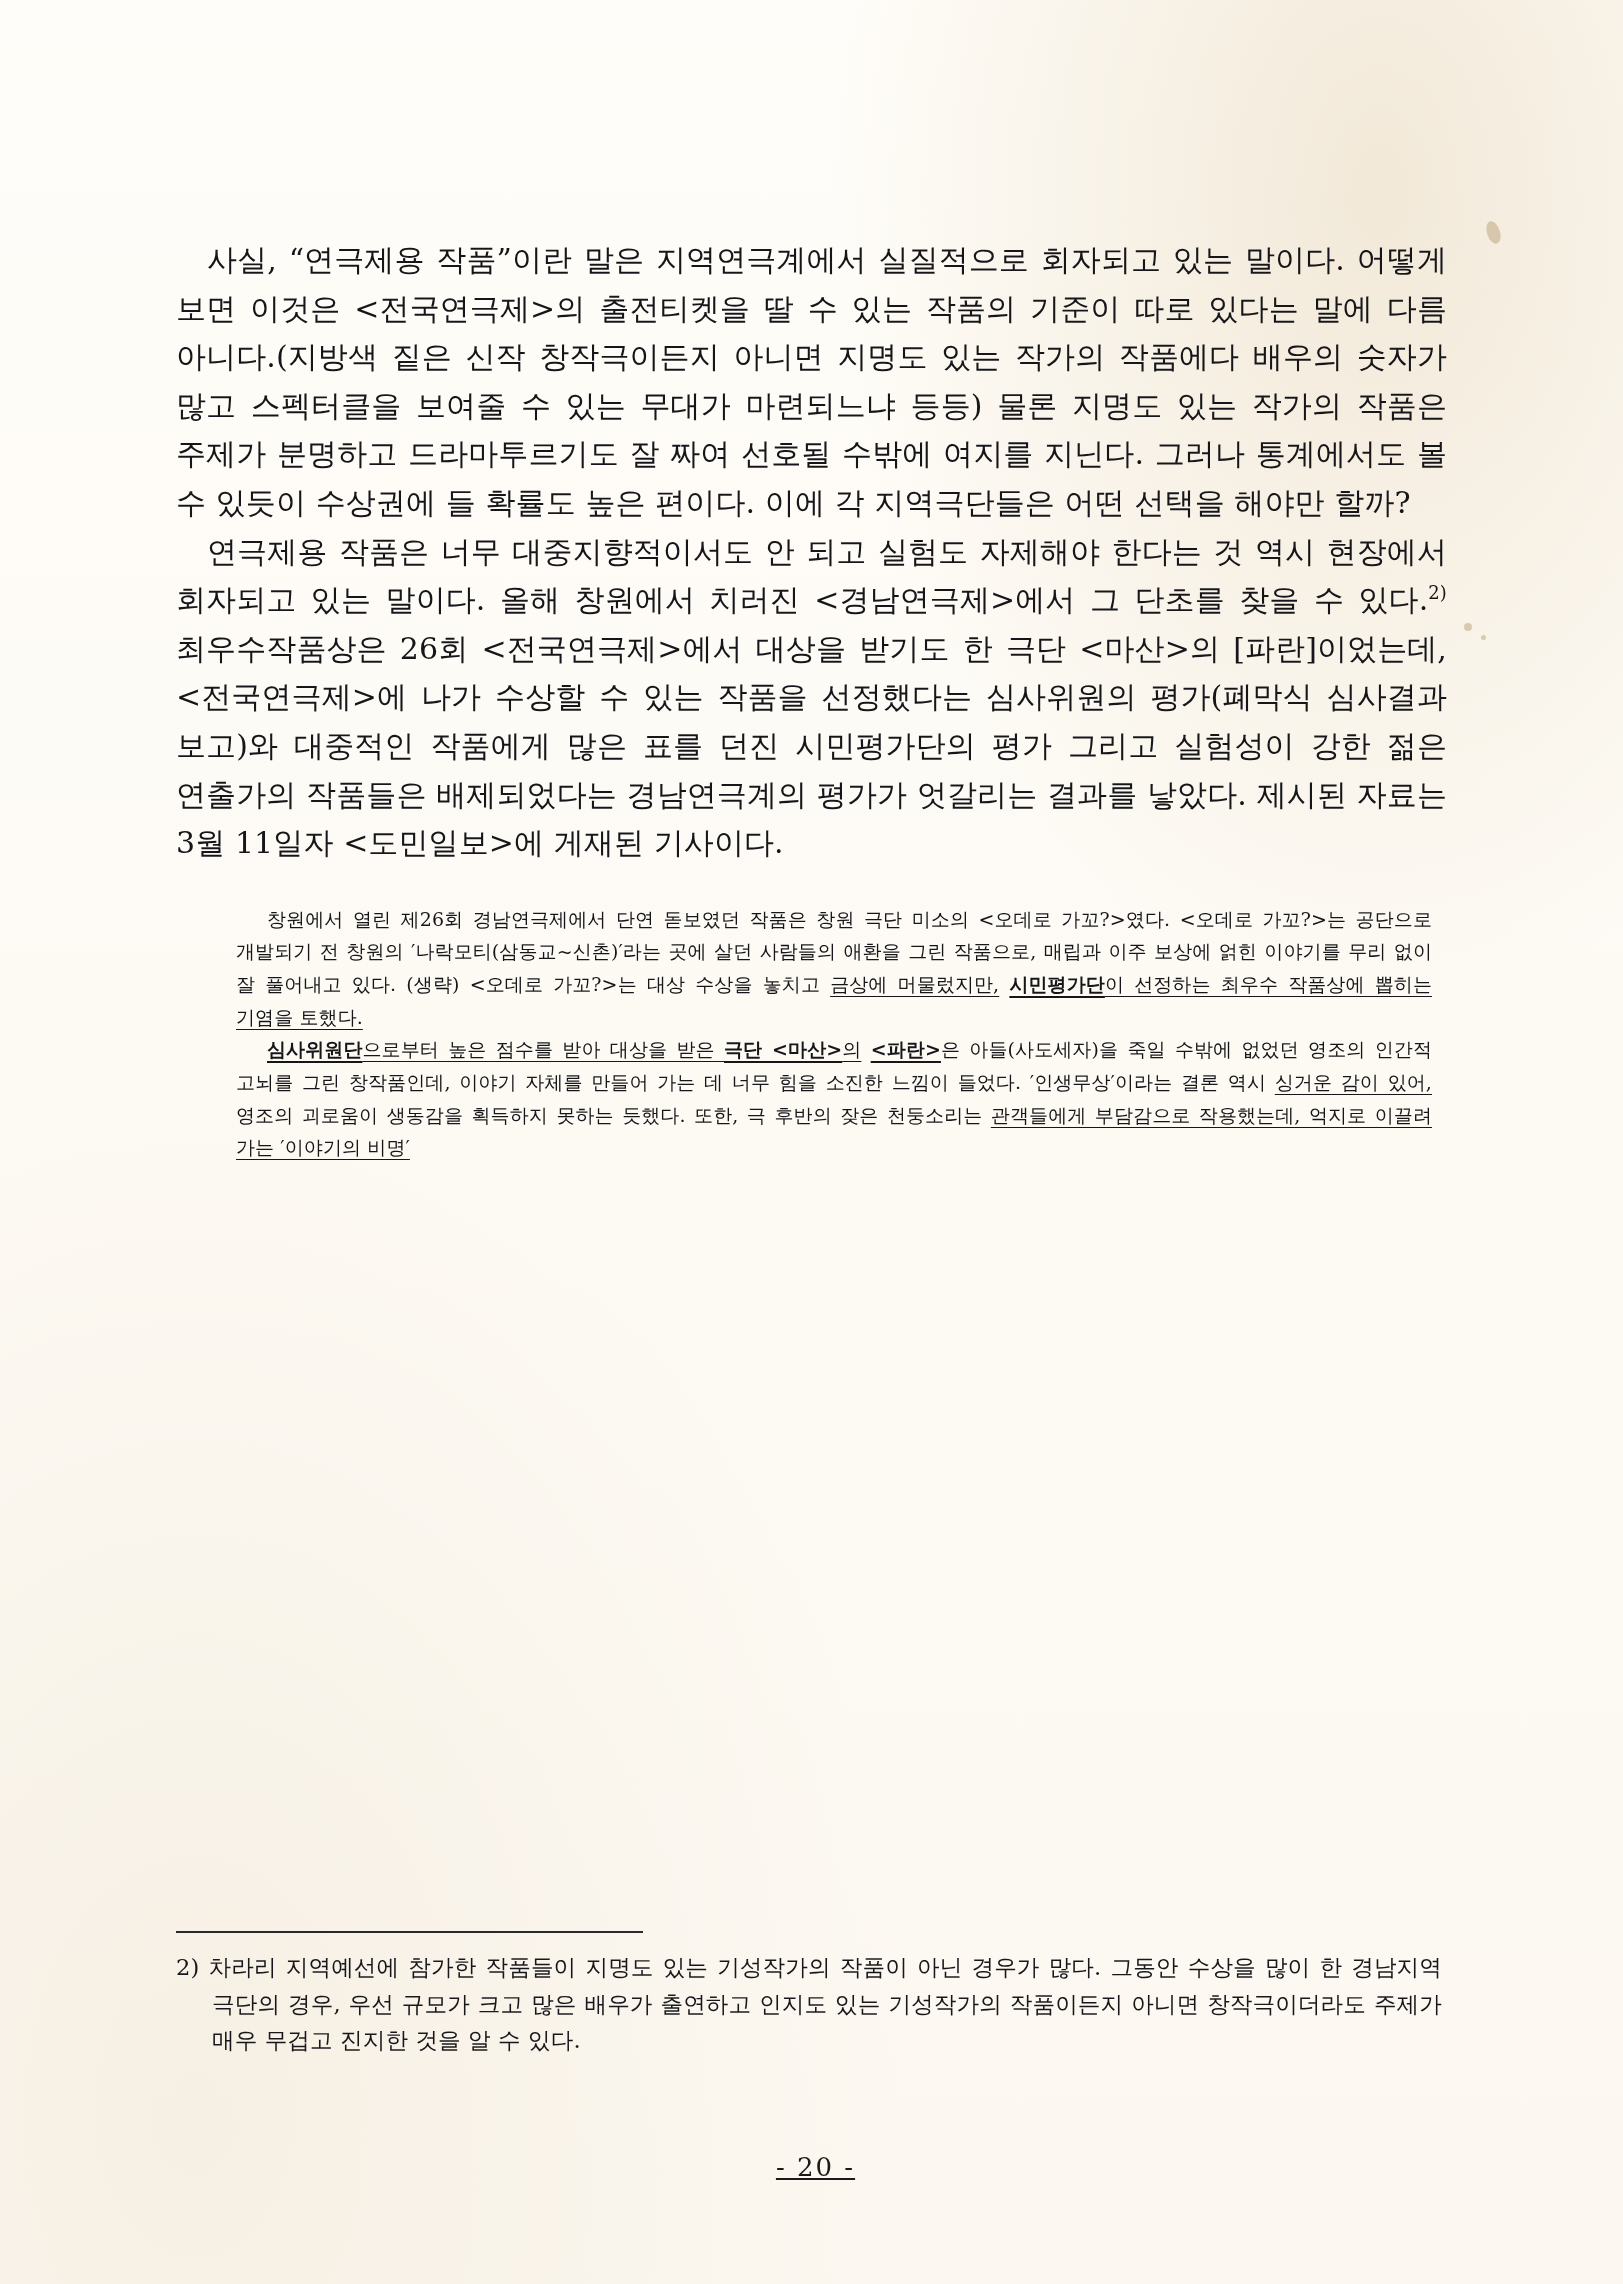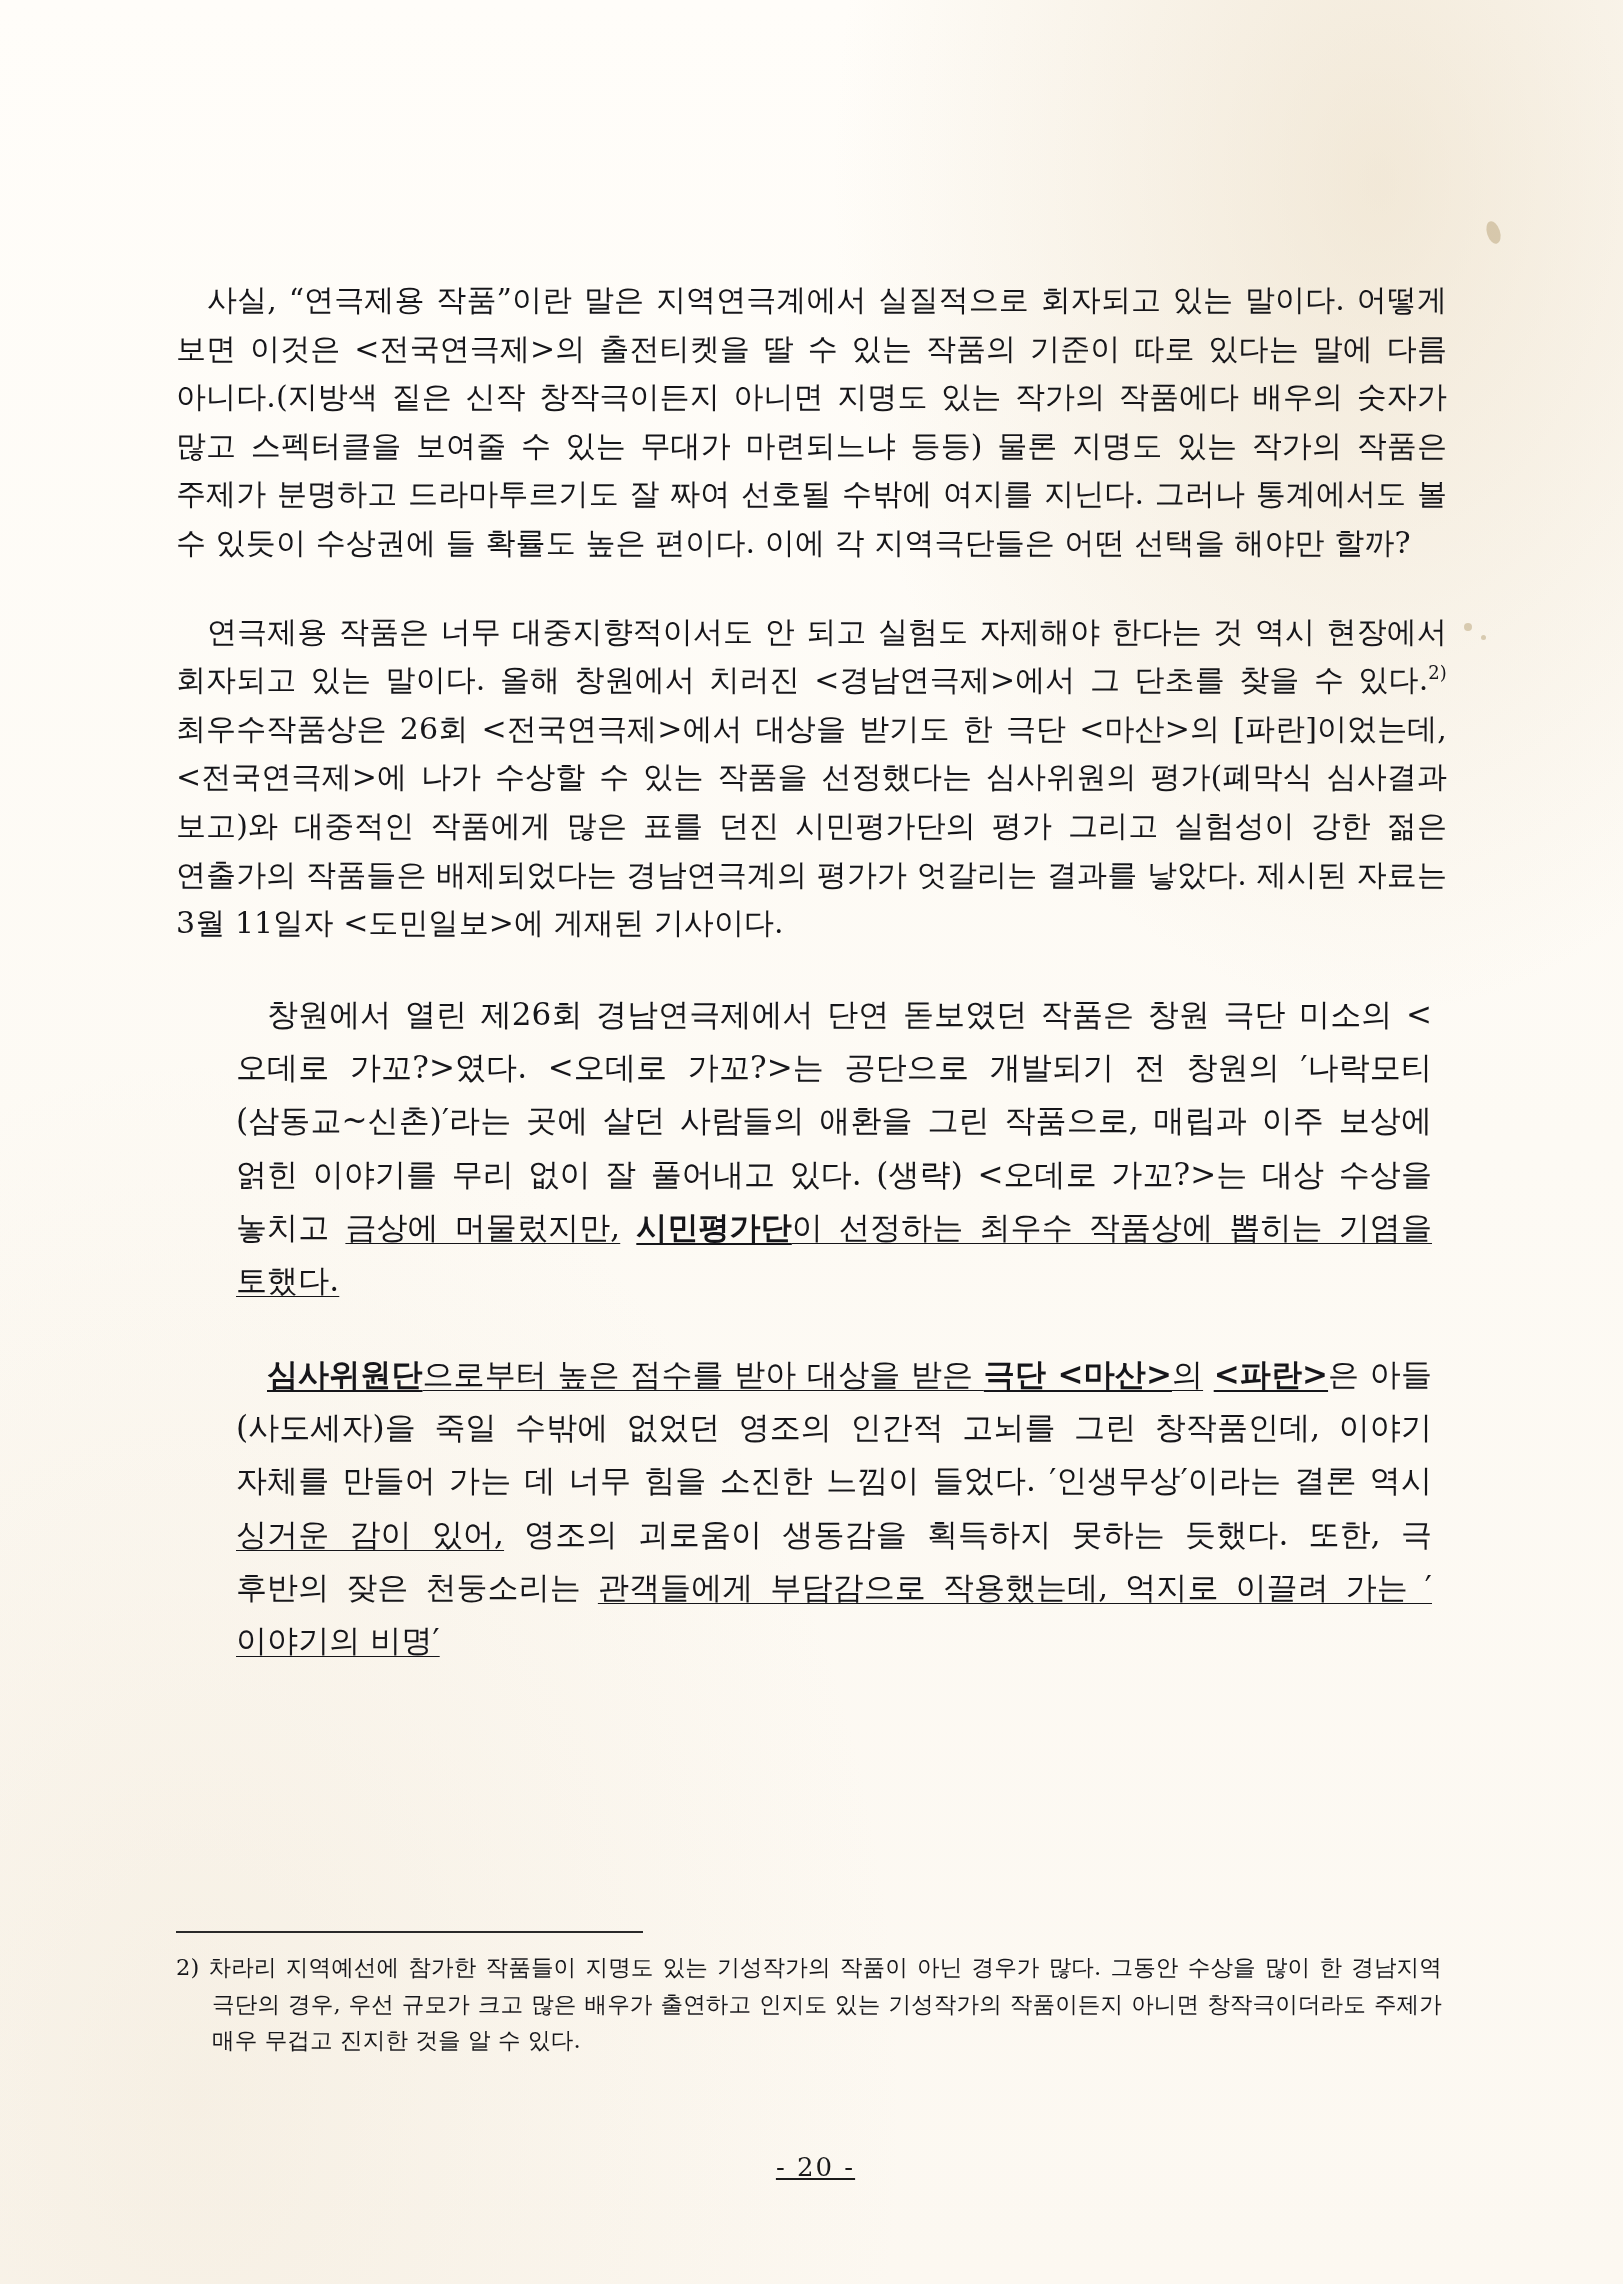--- a/index.html
+++ b/index.html
@@ -35,29 +35,28 @@
     font-size: 30px;
     line-height: 1.62;
     color: #16161a;
     text-align: justify;
     text-justify: inter-character;
     letter-spacing: 0.1px;
     word-break: keep-all;
   }
   p.indent {
     text-indent: 31px;
-    margin-top: 40px;
   }
   .quote-block {
     margin-top: 35px;
     padding-left: 60px;
     padding-right: 15px;
   }
   .quote-block p {
-    font-size: 31px;
+    font-size: 19px;
     line-height: 1.72;
   }
   .u {
     text-decoration: underline;
     text-underline-offset: 4.5px;
     text-decoration-thickness: 1px;
   }
   .bu {
     font-weight: 700;
     text-decoration: underline;

